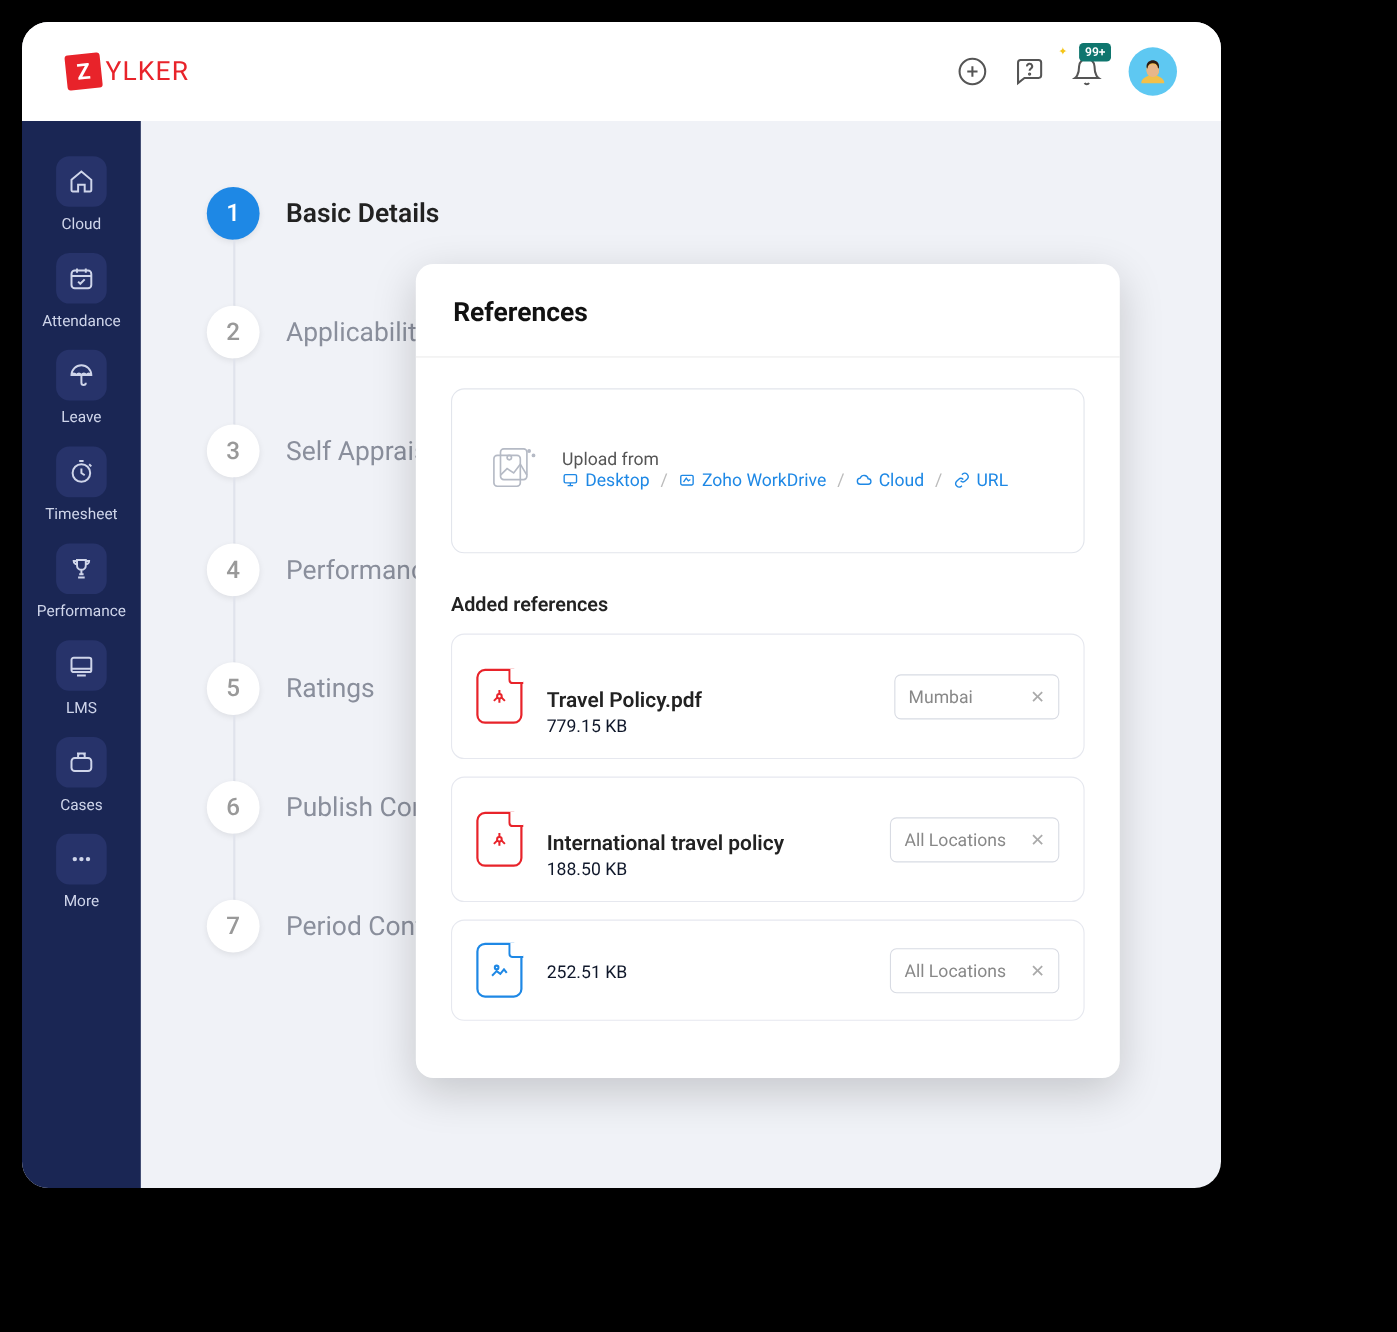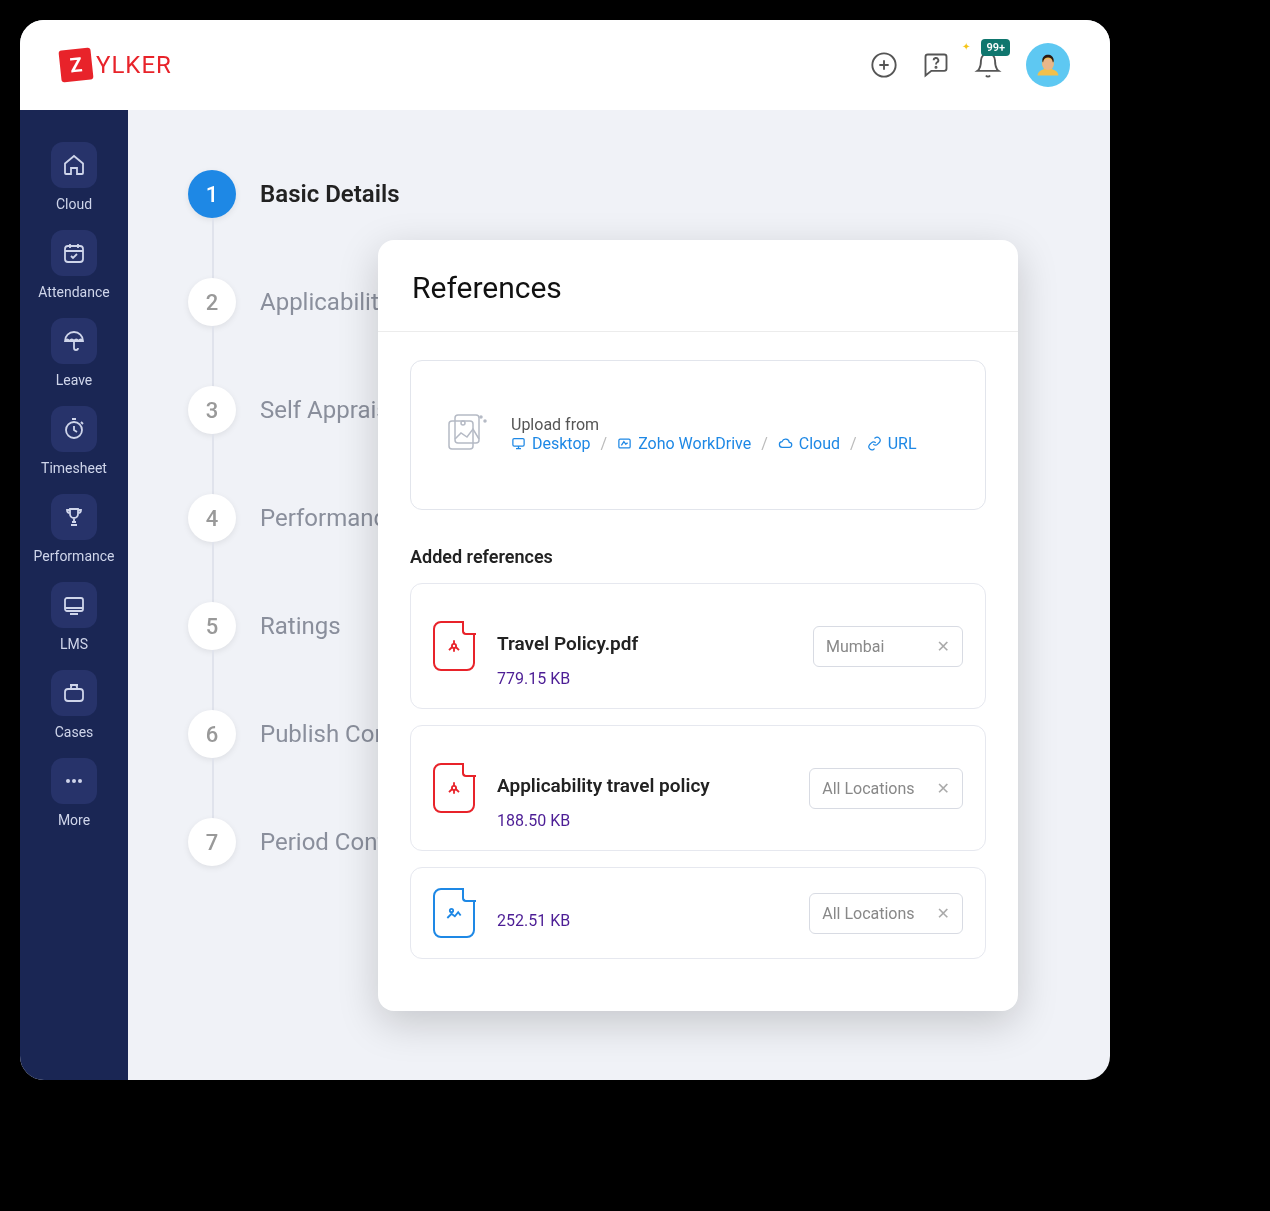--- a/index.html
+++ b/index.html
@@ -184,22 +184,22 @@
   position: absolute;
   top: 130px;
   left: 250px;
   width: 640px;
   background: #fff;
   border-radius: 16px;
   box-shadow: 0 12px 40px rgba(0,0,0,0.18);
   padding: 0;
 }
 .panel-title {
-  font-size: 30px;
-  font-weight: 400;
+  font-size: 24px;
+  font-weight: 700;
   color: #111;
   padding: 30px 34px 26px;
   border-bottom: 1px solid #ececec;
 }
 .panel-body { padding: 28px 32px 36px; }
 .upload-box {
   border: 1px solid #e2e5ec;
   border-radius: 12px;
   padding: 48px 30px;
   display: flex;
@@ -258,21 +258,21 @@
   width: 12px;
   height: 12px;
   background: #fff;
   border-left: 2.5px solid currentColor;
   border-bottom: 2.5px solid currentColor;
   border-bottom-left-radius: 4px;
 }
 .file-icon svg { width: 20px; height: 20px; }
 .ref-info { flex: 1; }
 .ref-name { font-size: 19px; font-weight: 600; color: #222; margin-top: 28px; }
-.ref-size { font-size: 16px; color: #4c1d95; margin-top: 14px; }
+.ref-size { font-size: 16px; color: #0f172a; margin-top: 2px; }
 .tag-chip {
   border: 1px solid #d8dbe3;
   border-radius: 6px;
   padding: 10px 12px;
   display: flex;
   align-items: center;
   gap: 22px;
   color: #888;
   font-size: 16px;
   min-width: 150px;
@@ -500,21 +500,21 @@
         </div>
 
         <div class="ref-item">
           <div class="file-icon red">
             <svg viewBox="0 0 24 24" fill="none" stroke="currentColor" stroke-width="2.2">
                 <circle cx="12" cy="12" r="2.5"></circle>
                 <path d="M12 9.5V5M12 14.5v4.5M9.8 13.2L6 17M14.2 13.2L18 17"></path>
               </svg>
           </div>
           <div class="ref-info">
-            <div class="ref-name">Applicability travel policy</div>
+            <div class="ref-name">International travel policy</div>
             <div class="ref-size">188.50 KB</div>
           </div>
           <div class="tag-chip">
             <span>All Locations</span>
             <span class="tag-close">✕</span>
           </div>
         </div>
 
         <div class="ref-item">
           <div class="file-icon blue">

